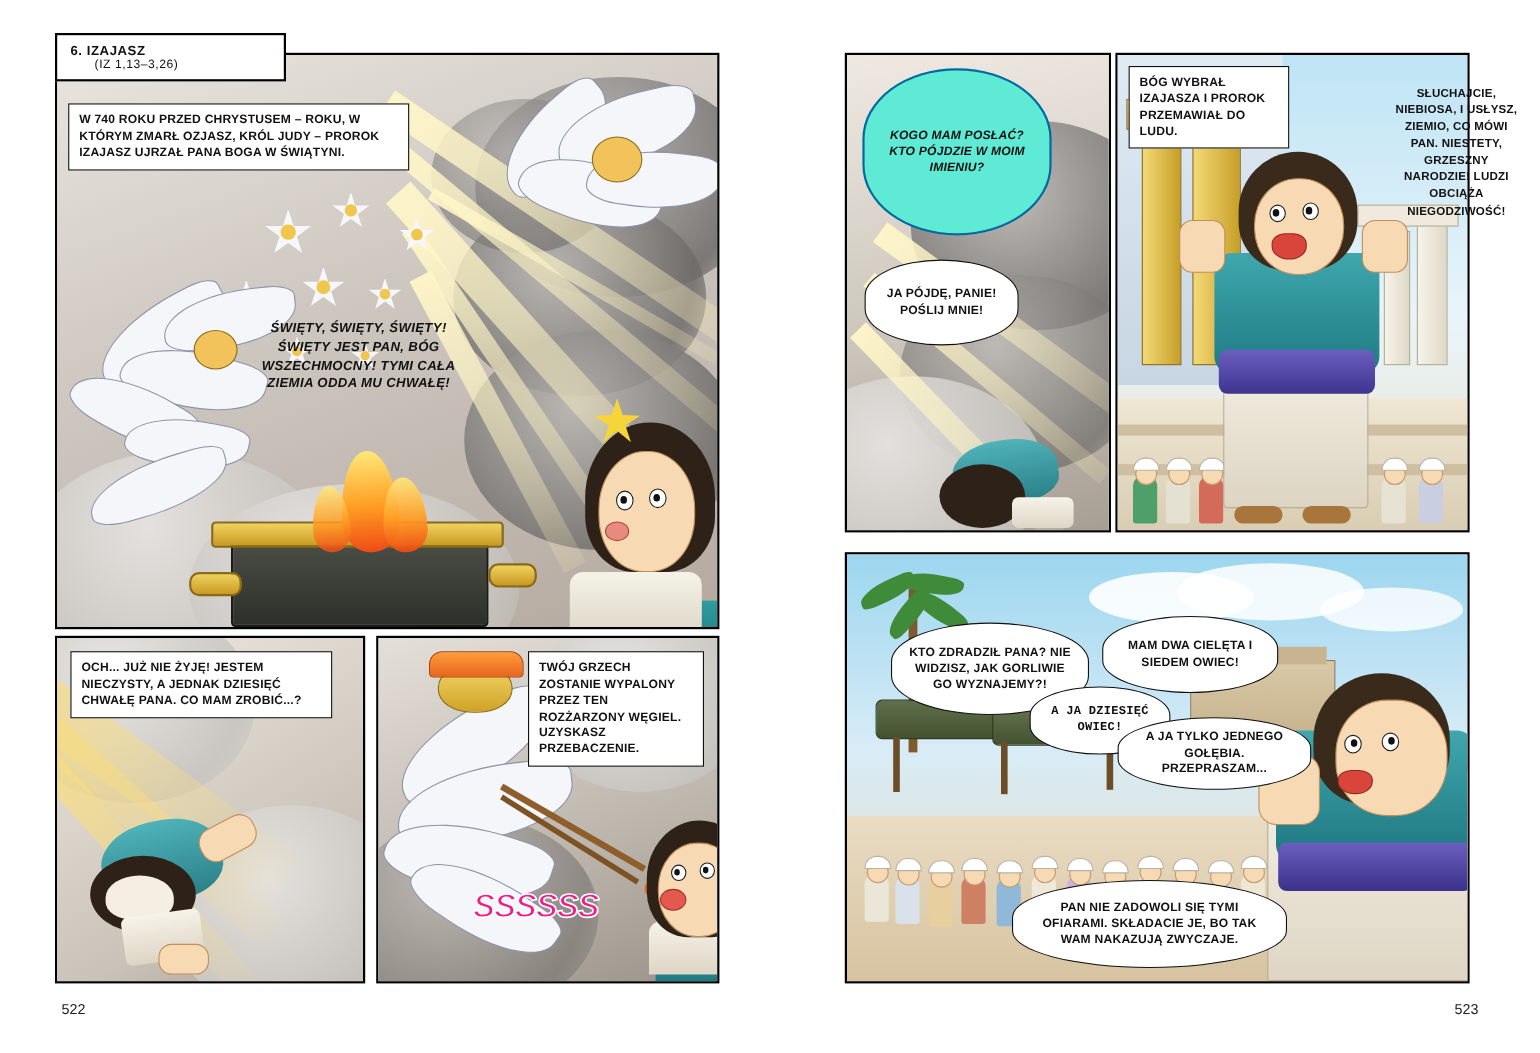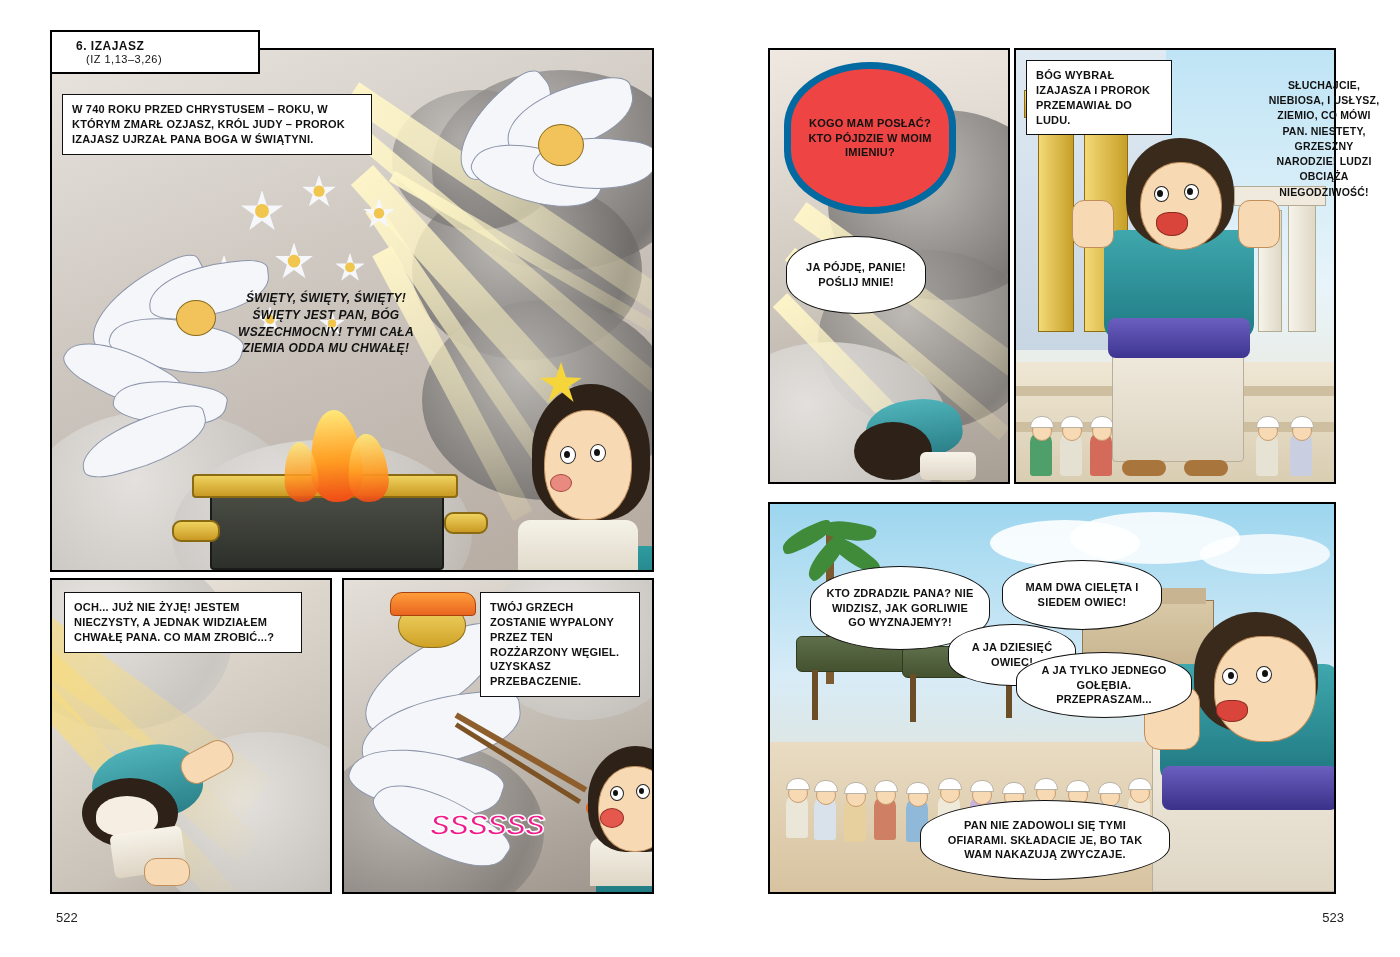--- a/index.html
+++ b/index.html
@@ -53,21 +53,20 @@
     flex-direction: column;
     justify-content: center;
     padding-left: 12px;
     box-sizing: border-box;
   }
   .chapter-title {
     font-size: 12px;
     font-weight: bold;
     letter-spacing: 0.5px;
     color: #111;
-    margin-left: 12px;
   }
   .chapter-ref {
     font-size: 11px;
     font-weight: normal;
     letter-spacing: 0.5px;
     color: #111;
     padding-left: 22px;
   }
 
   
@@ -96,22 +95,23 @@
     font-weight: bold;
     text-align: center;
     letter-spacing: 0.2px;
     color: #111;
     z-index: 12;
     display: flex;
     align-items: center;
     justify-content: center;
   }
   .bubble-gold {
-    border: 7px solid #0369a1;
-    background: #ef4444;
+    border: 2px solid #0369a1;
+    background: #5eead4;
+    font-style: italic;
   }
   .freetext {
     position: absolute;
     font-size: 12px;
     line-height: 1.4;
     font-weight: bold;
     font-style: italic;
     color: #111;
     z-index: 12;
     letter-spacing: 0.3px;
@@ -371,21 +371,21 @@
         <div class="ray-warm" style="left:-20px; top:90px; width:300px; height:26px; transform:rotate(48deg);"></div>
 
         <div style="position:absolute; left:40px; top:166px; width:110px; height:74px; background:linear-gradient(#4fb3b9,#2a7f88); border-radius:46% 46% 38% 38%; transform:rotate(-12deg);"></div>
         <div style="position:absolute; left:30px; top:198px; width:96px; height:70px; background:#2e2218; border-radius:50%;"></div>
         <div style="position:absolute; left:44px; top:216px; width:62px; height:40px; background:#f6eee2; border-radius:50% 50% 40% 40%;"></div>
         <div style="position:absolute; left:128px; top:166px; width:52px; height:30px; background:#f7d9b4; border:1.5px solid #c08f5c; border-radius:14px; transform:rotate(-28deg);"></div>
         <div style="position:absolute; left:60px; top:250px; width:72px; height:44px; background:linear-gradient(#f7f3ea,#ddd4c3); border-radius:6px; transform:rotate(-8deg);"></div>
         <div style="position:absolute; left:92px; top:278px; width:44px; height:26px; background:#f7d9b4; border:1.5px solid #c08f5c; border-radius:12px;"></div>
       </div>
 
-      <div class="caption" style="left:12px; top:12px; width:238px;">OCH... JUŻ NIE ŻYJĘ! JESTEM NIECZYSTY, A JEDNAK WIDZIAŁEM CHWAŁĘ PANA. CO MAM ZROBIĆ...?</div>
+      <div class="caption" style="left:12px; top:12px; width:238px;">OCH... JUŻ NIE ŻYJĘ! JESTEM NIECZYSTY, A JEDNAK DZIESIĘĆ CHWAŁĘ PANA. CO MAM ZROBIĆ...?</div>
     </div>
 
     <div class="panel" style="left:342px; top:578px; width:308px; height:312px;">
       <div class="art" style="background:linear-gradient(160deg,#e4dfd8,#bdb6ad 60%,#9c938a);">
         <div class="smoke" style="left:-30px; bottom:-30px; width:230px; height:180px; opacity:.55;"></div>
         <div class="smoke-light" style="right:-30px; top:-20px; width:200px; height:160px;"></div>
 
         <div class="wing" style="left:10px; top:66px; width:150px; height:62px; transform:rotate(-26deg);"></div>
         <div class="wing" style="left:16px; top:116px; width:160px; height:66px; transform:rotate(-6deg);"></div>
         <div class="wing" style="left:6px; top:170px; width:150px; height:62px; transform:rotate(18deg);"></div>
@@ -582,20 +582,20 @@
         <div style="position:absolute; right:100px; top:168px; width:6px; height:7px; background:#111; border-radius:50%;"></div>
         <div style="position:absolute; right:62px; top:162px; width:14px; height:15px; background:#fff; border:1.5px solid #222; border-radius:50%;"></div>
         <div style="position:absolute; right:66px; top:166px; width:6px; height:7px; background:#111; border-radius:50%;"></div>
         <div style="position:absolute; right:86px; top:196px; width:30px; height:20px; background:#d9453a; border:1.5px solid #8e2a22; border-radius:40% 40% 50% 50%;"></div>
 
         <div style="position:absolute; right:134px; top:182px; width:54px; height:62px; background:#f7d9b4; border:1.5px solid #c08f5c; border-radius:16px;"></div>
       </div>
 
       <div class="bubble" style="left:40px; top:62px; width:180px; height:84px;">KTO ZDRADZIŁ PANA? NIE WIDZISZ, JAK GORLIWIE GO WYZNAJEMY?!</div>
       <div class="bubble" style="left:232px; top:56px; width:160px; height:70px;">MAM DWA CIELĘTA I SIEDEM OWIEC!</div>
-      <div class="bubble" style="left:178px; top:120px; width:128px; height:62px;">A JA DZIESIĘĆ OWIEC!</div>
+      <div class="bubble" style="left:166px; top:120px; width:128px; height:62px;font-family:Liberation Mono, monospace;">A JA DZIESIĘĆ OWIEC!</div>
       <div class="bubble" style="left:150px; top:296px; width:250px; height:80px;">PAN NIE ZADOWOLI SIĘ TYMI OFIARAMI. SKŁADACIE JE, BO TAK WAM NAKAZUJĄ ZWYCZAJE.</div>
       <div class="bubble" style="left:246px; top:148px; width:176px; height:66px;">A JA TYLKO JEDNEGO GOŁĘBIA. PRZEPRASZAM...</div>
     </div>
 
     <div class="page-num" style="right:56px;">523</div>
   </div>
 </div>
 
 </body></html>

